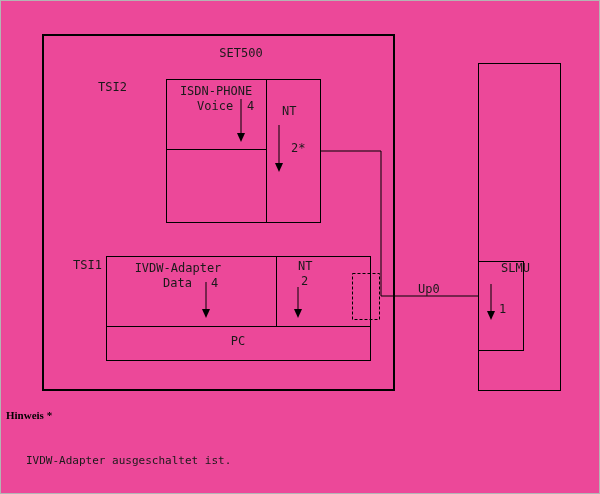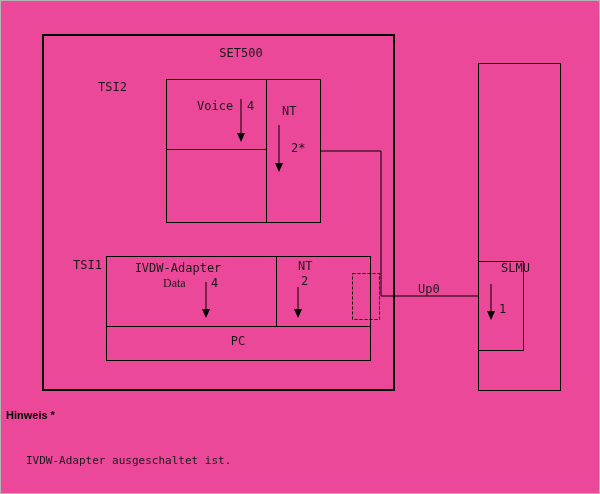--- a/index.html
+++ b/index.html
@@ -37,21 +37,21 @@
   .lbl.center { text-align: center; }
   svg.overlay {
     position: absolute;
     left: 0; top: 0;
     width: 598px; height: 492px;
     pointer-events: none;
   }
   .note-heading {
     position: absolute;
     left: 5px; top: 408px;
-    font-family: Liberation Sans, sans-serif;
+    font-family: Liberation Serif, serif;
     font-weight: bold;
     font-size: 11px;
     color: #000;
   }
   .note-body {
     position: absolute;
     left: 25px; top: 430px;
     font-size: 11px;
     line-height: 12px;
     white-space: pre;
@@ -96,32 +96,33 @@
   </svg>
 
   <div class="box thick" style="left:41px; top:33px; width:353px; height:357px;"></div>
   <div class="lbl center" style="left:190px; top:46px; width:100px;">SET500</div>
 
   <div class="lbl" style="left:97px; top:80px;">TSI2</div>
 
   <div class="box" style="left:165px; top:78px; width:155px; height:144px;"></div>
   <div class="divider" style="left:265px; top:78px; width:1px; height:144px;"></div>
   <div class="divider" style="left:165px; top:148px; width:100px; height:1px;"></div>
+  <div class="lbl center" style="left:165px; top:84px; width:100px;">ISDN-PHONE</div>
   <div class="lbl" style="left:196px; top:99px;">Voice</div>
   <div class="lbl" style="left:246px; top:99px;">4</div>
   <div class="lbl" style="left:281px; top:104px;">NT</div>
   <div class="lbl" style="left:290px; top:141px;">2*</div>
 
   <div class="lbl" style="left:72px; top:258px;">TSI1</div>
 
   <div class="box" style="left:105px; top:255px; width:265px; height:105px;"></div>
   <div class="divider" style="left:275px; top:255px; width:1px; height:70px;"></div>
   <div class="divider" style="left:105px; top:325px; width:265px; height:1px;"></div>
   <div class="lbl center" style="left:117px; top:261px; width:120px;">IVDW-Adapter</div>
-  <div class="lbl" style="left:162px; top:276px;font-family:Liberation Serif, serif;">Data</div>
+  <div class="lbl" style="left:162px; top:276px;">Data</div>
   <div class="lbl" style="left:210px; top:276px;">4</div>
   <div class="lbl" style="left:297px; top:259px;">NT</div>
   <div class="lbl" style="left:300px; top:274px;">2</div>
   <div class="lbl center" style="left:187px; top:334px; width:100px;">PC</div>
 
   <div class="lbl" style="left:417px; top:282px;">Up0</div>
 
   <div class="box" style="left:477px; top:62px; width:83px; height:328px;"></div>
   <div class="lbl" style="left:500px; top:261px;">SLMU</div>
   <div class="box" style="left:477px; top:260px; width:46px; height:90px;"></div>

